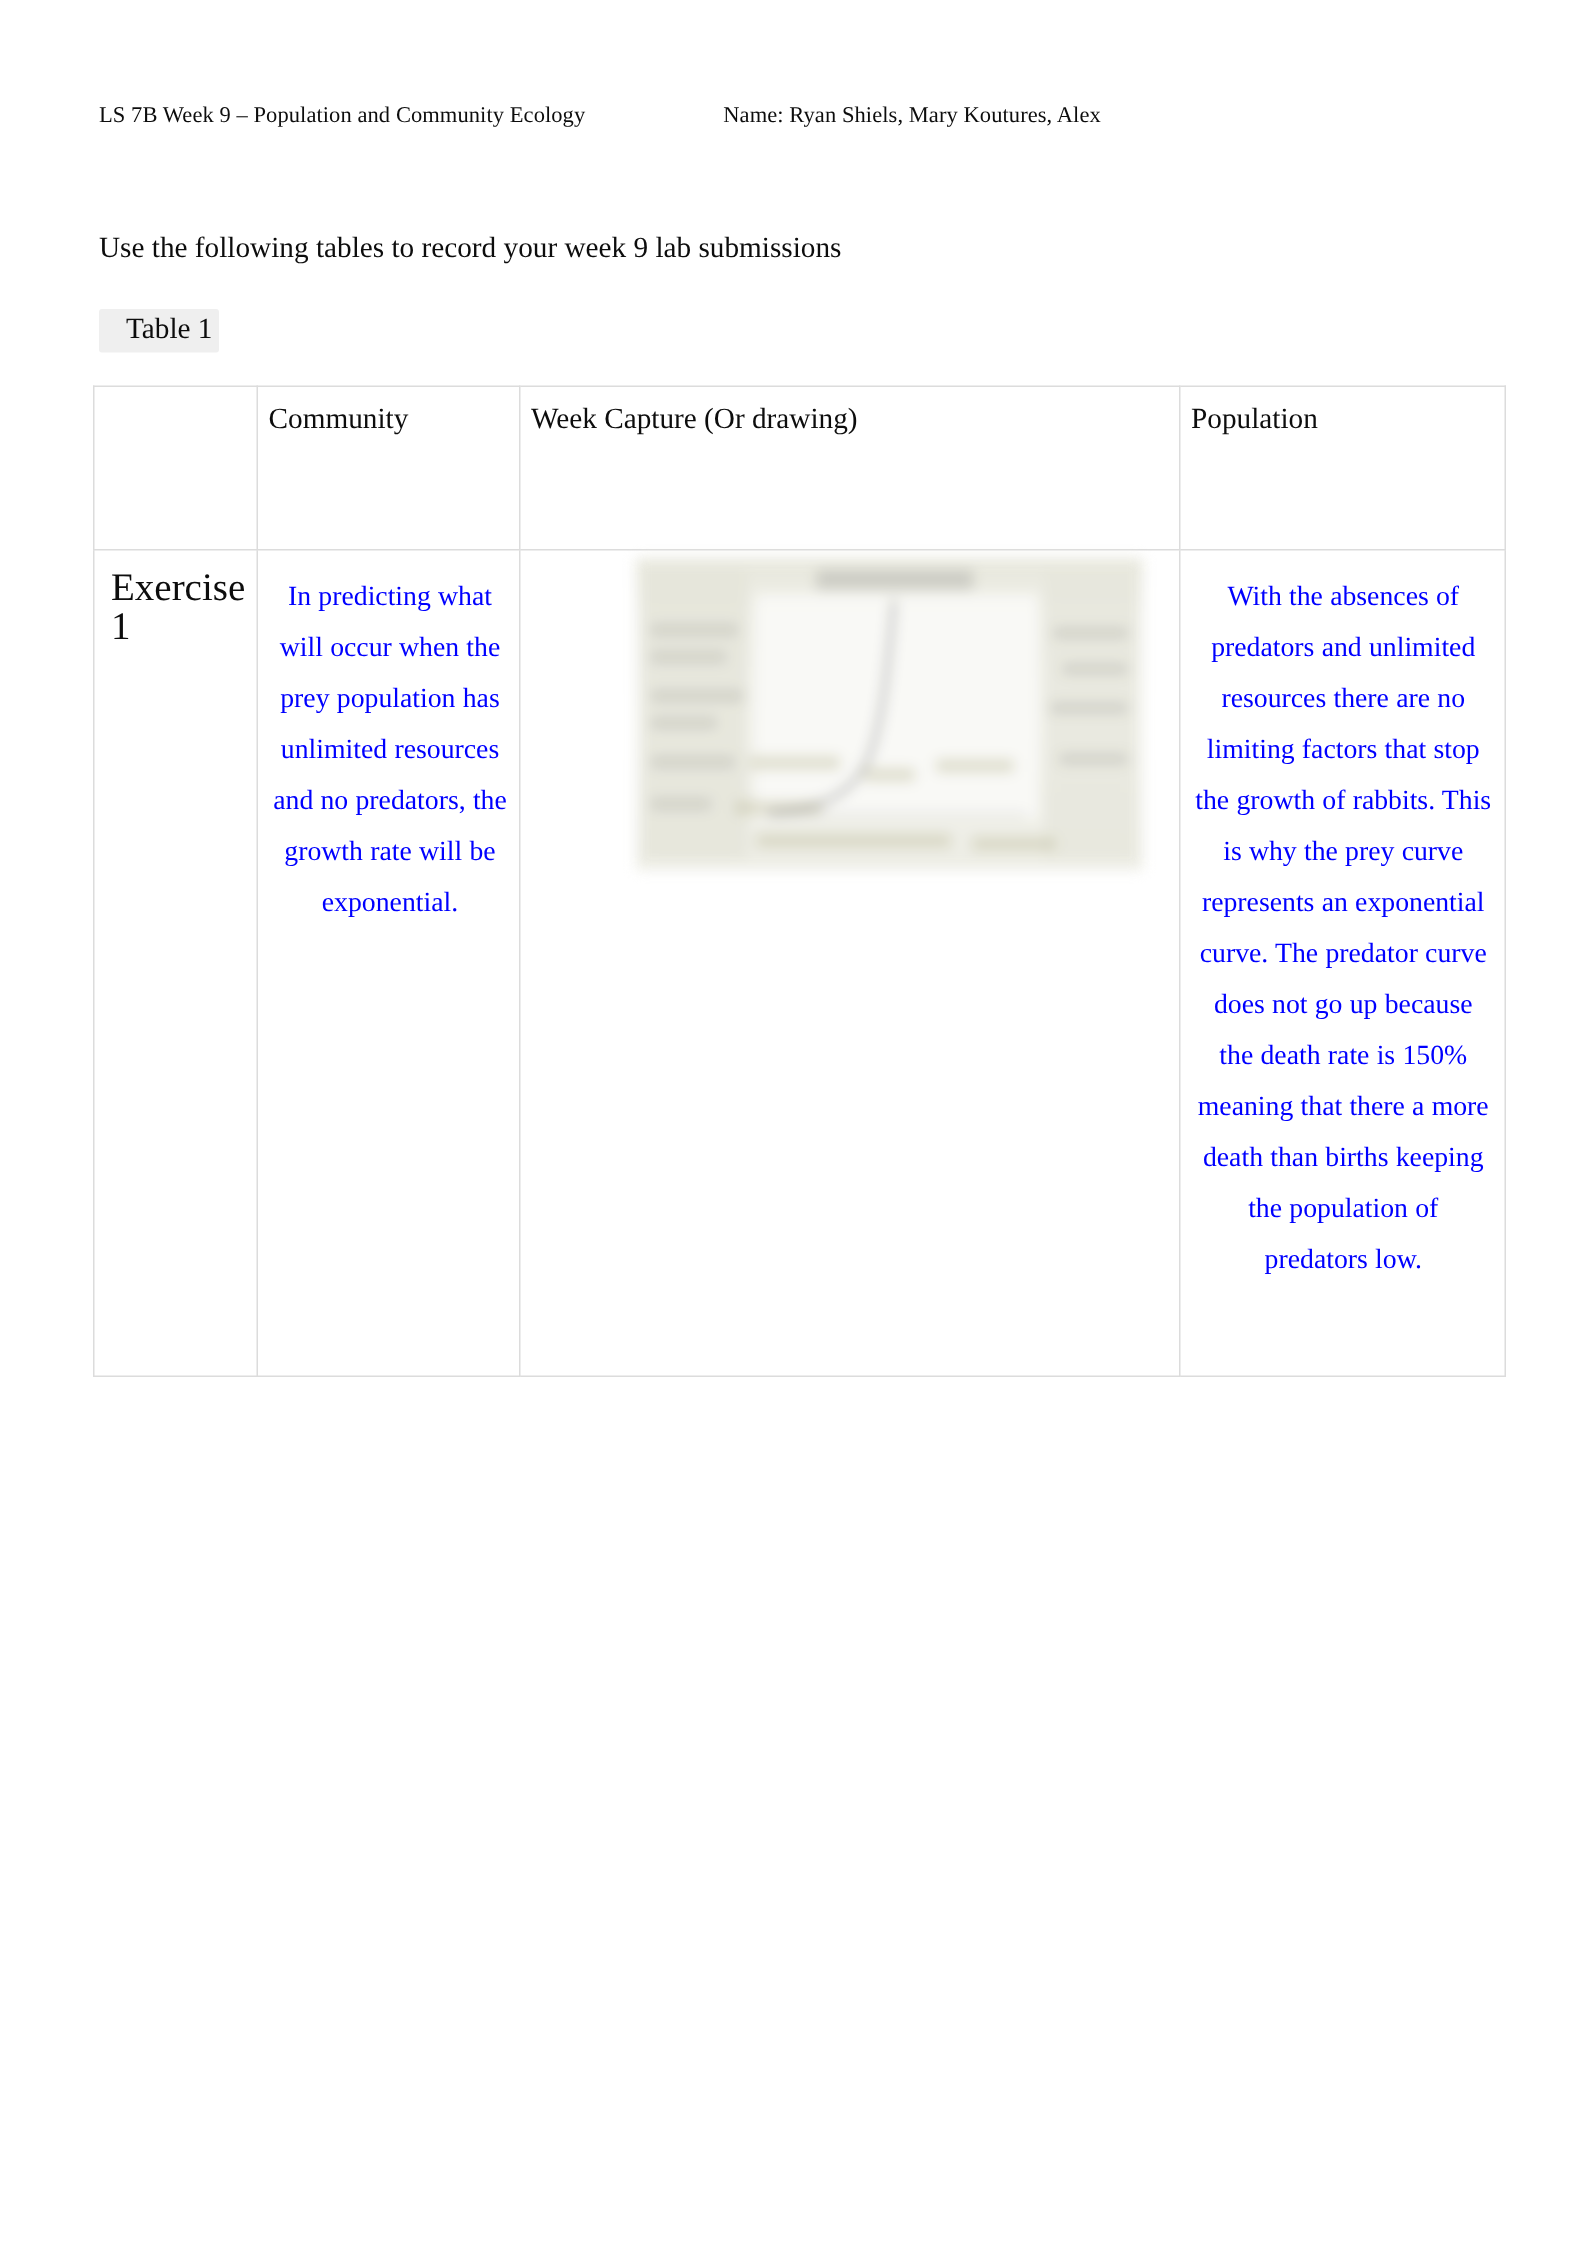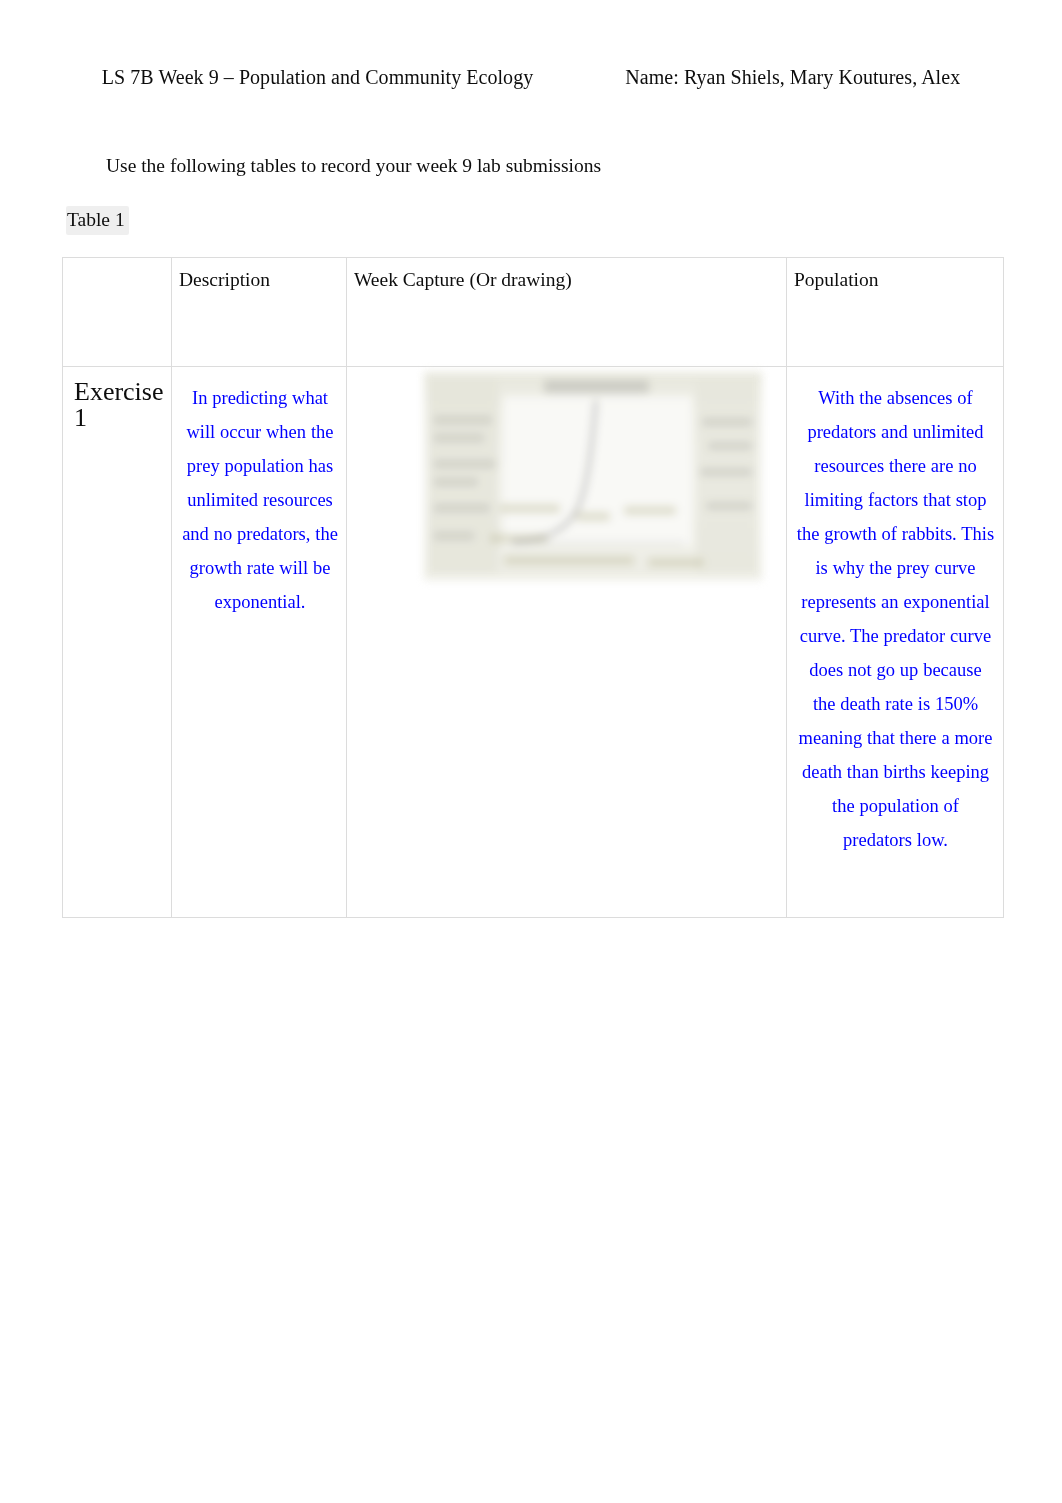--- a/index.html
+++ b/index.html
@@ -25,51 +25,49 @@
   }
 
   
   .header-block {
     position: absolute;
     left: 66px;
     top: 61px;
     width: 930px;
   }
   .header-line {
-    font-size: 20px;
+    font-size: 15px;
     line-height: 33px;
     color: #0d0d0d;
     white-space: pre;
     letter-spacing: 0.05px;
-    text-align: center;
   }
   .header-line .gap {
     display: inline-block;
     width: 92px;
   }
 
   .instruction {
     position: absolute;
     left: 66px;
     top: 152px;
     font-size: 19.5px;
     line-height: 28px;
     color: #0d0d0d;
-    margin-left: 40px;
   }
 
   .table-label {
     position: absolute;
     left: 66px;
     top: 206px;
     font-size: 19.5px;
     line-height: 26px;
     color: #0d0d0d;
     background: rgba(225,225,225,0.55);
-    padding: 1px 4px 2px 1px;
+    padding: 1px 4px 2px 18px;
     border-radius: 2px;
   }
 
   
   .tbl-wrap {
     position: absolute;
     left: 62px;
     top: 257px;
     width: 941px;
   }
@@ -212,21 +210,21 @@
           <col class="c2">
           <col class="c3">
           <col class="c4">
       </colgroup>
       <tbody>
         <tr class="hdr">
           <td>
             <div class="hdr-text"></div>
           </td>
           <td>
-            <div class="hdr-text">Description</div>
+            <div class="hdr-text">Community</div>
           </td>
           <td>
             <div class="hdr-text">Week Capture (Or drawing)</div>
           </td>
           <td>
             <div class="hdr-text">Population</div>
           </td>
         </tr>
 
         <tr class="body-row">

